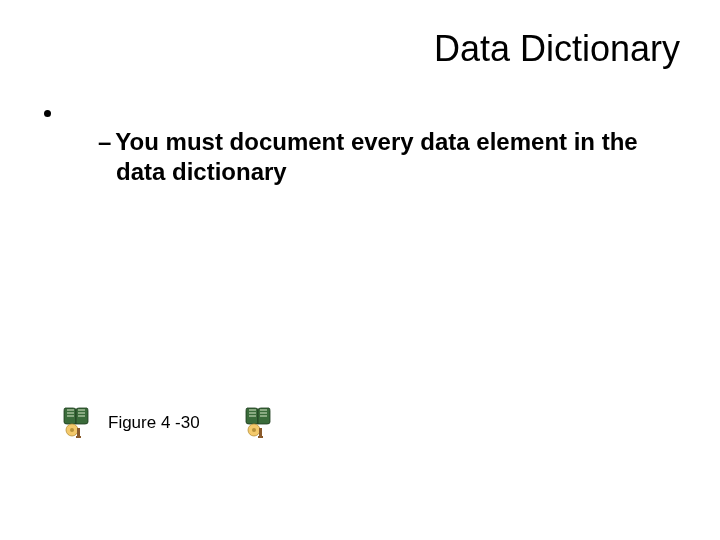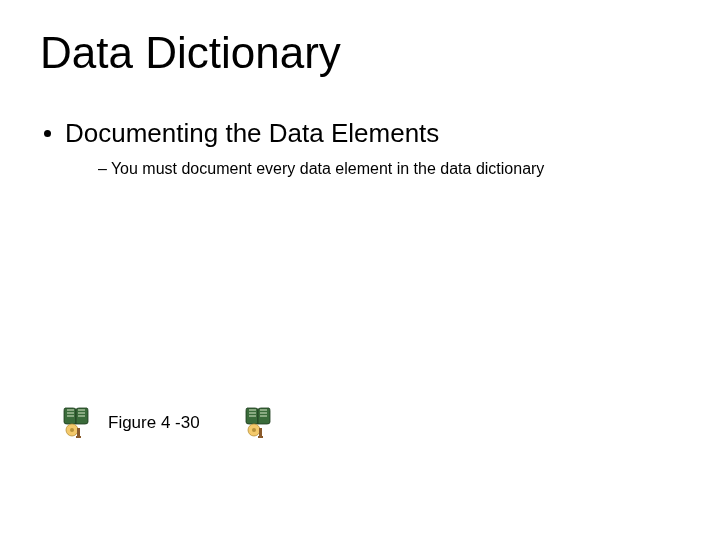--- a/index.html
+++ b/index.html
@@ -9,25 +9,25 @@
     background: #fff;
     font-family: Arial, Helvetica, sans-serif;
     color: #000;
     position: relative;
     overflow: hidden;
   }
   .slide {
     padding: 20px 40px 0 40px;
   }
   .title {
-    font-size: 44px;
+    font-size: 36px;
     font-weight: 400;
-    text-align: left;
+    text-align: right;
     margin-top: 8px;
-    margin-bottom: 40px;
+    margin-bottom: 28px;
   }
   .bullet-l1 {
     font-size: 26px;
     margin-left: 4px;
     margin-bottom: 10px;
     display: flex;
   }
   .bullet-l1 .dot {
     width: 7px;
     height: 7px;
@@ -35,25 +35,26 @@
     border-radius: 50%;
     margin-top: 12px;
     margin-right: 14px;
     flex-shrink: 0;
   }
   .sublist {
     margin-left: 58px;
     margin-right: 30px;
   }
   .bullet-l2 {
-    font-size: 16px;
+    font-size: 24px;
     line-height: 1.25;
     text-indent: -18px;
     padding-left: 18px;
     margin-bottom: 2px;
+    font-weight: bold;
   }
   .bullet-l2 .dash { margin-right: 4px; }
   .figrow {
     position: absolute;
     bottom: 100px;
     left: 62px;
     display: flex;
     align-items: center;
     gap: 18px;
   }
@@ -69,21 +70,20 @@
   .book-icon svg { display: block; }
 </style>
 </head>
 <body>
 
 <div class="slide">
   <h1 class="title">Data Dictionary</h1>
 
   <div class="bullet-l1">
     <span class="dot"></span>
-    <span>Documenting the Data Elements</span>
   </div>
 
   <div class="sublist">
     <div class="bullet-l2">
       <span class="dash">–</span><span>You must document every data element in the data dictionary</span>
     </div>
   </div>
 </div>
 
 <div class="figrow">

